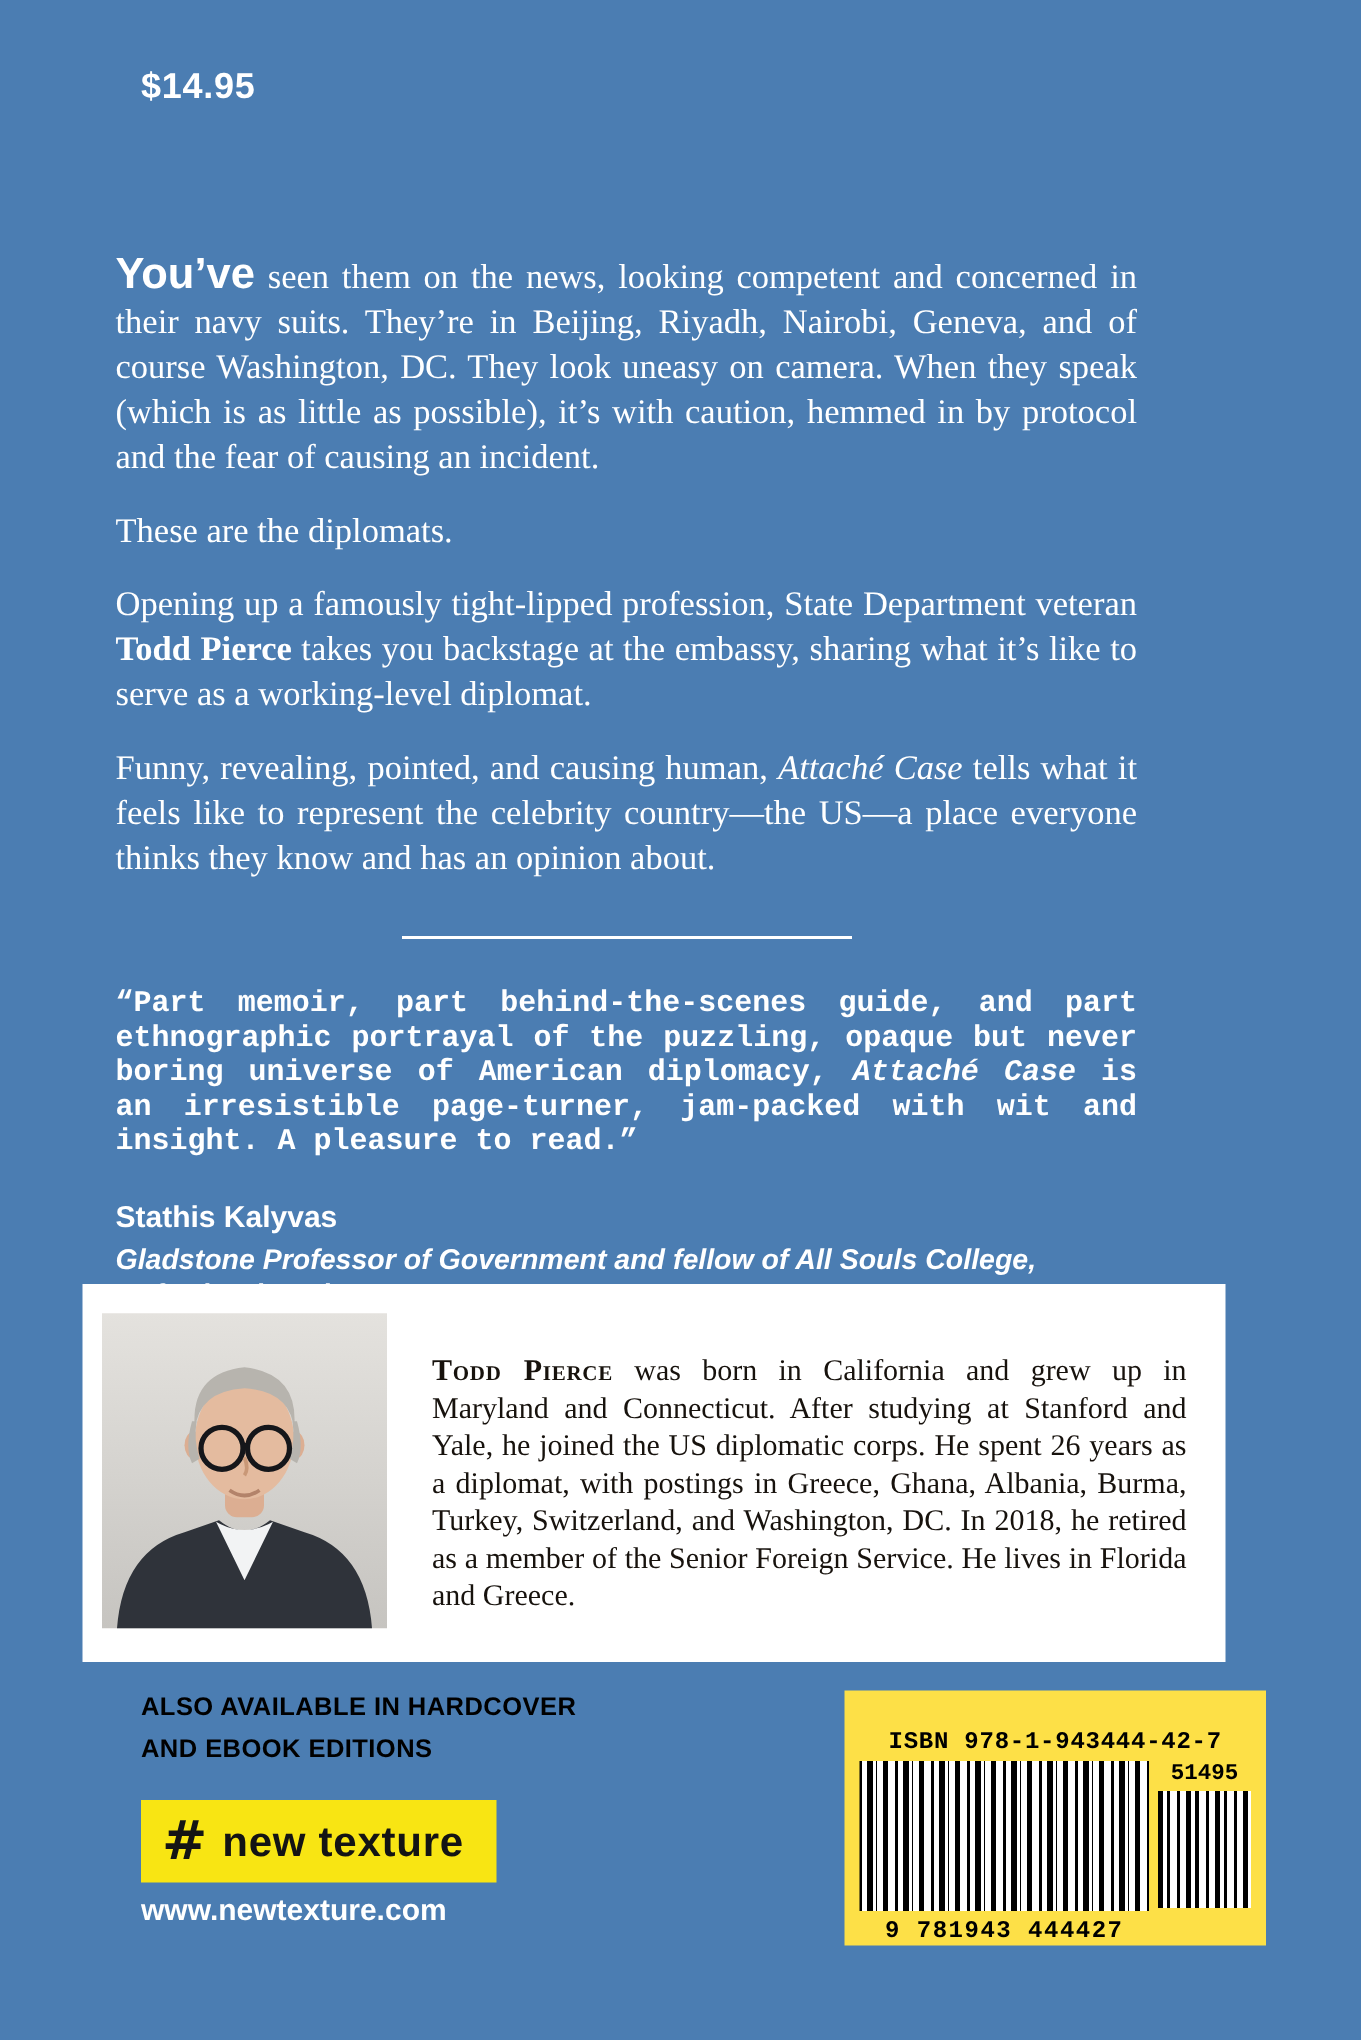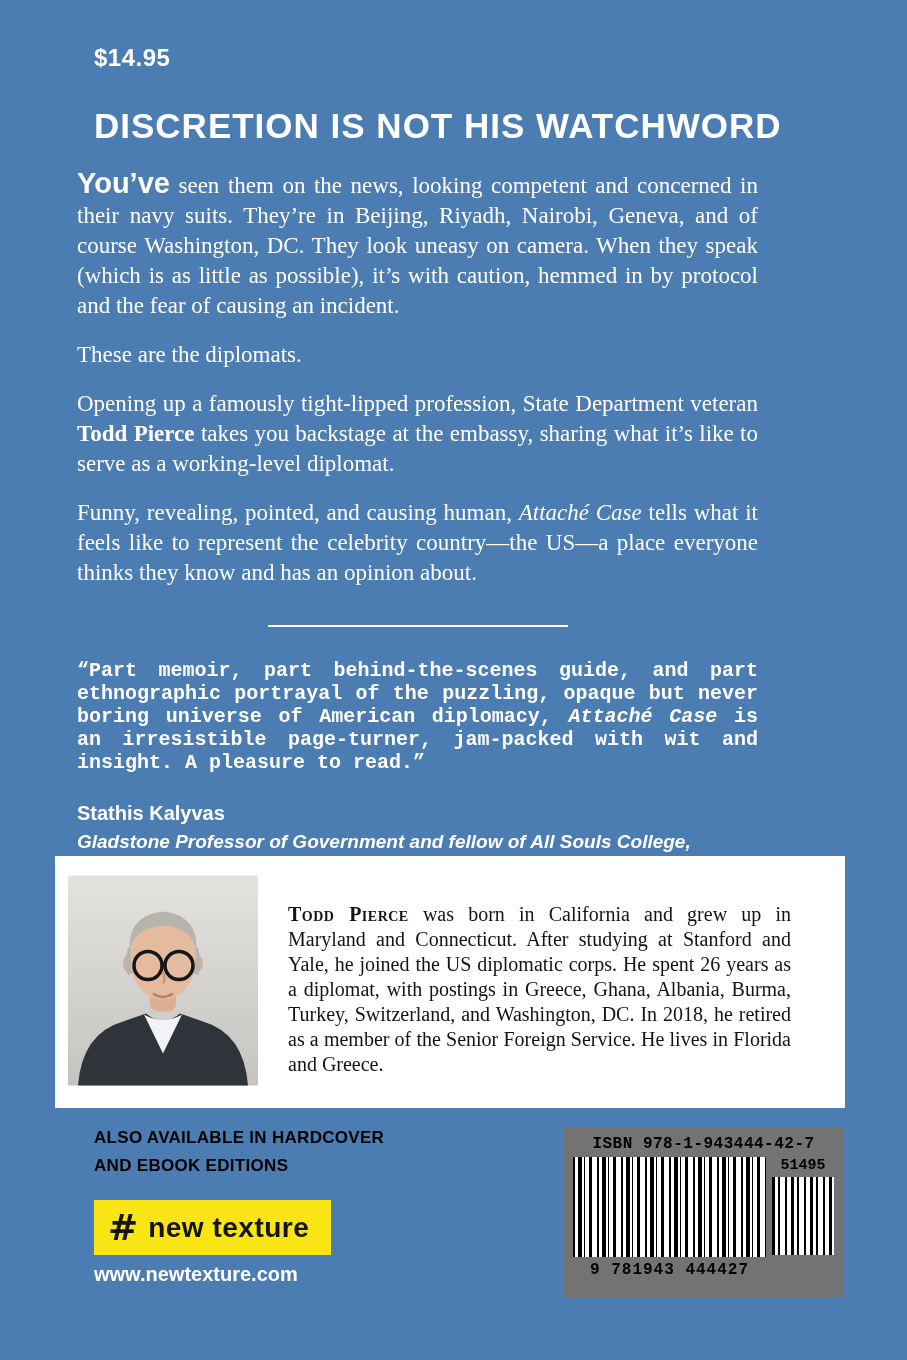--- a/index.html
+++ b/index.html
@@ -30,21 +30,21 @@
     font-size:20px; line-height:23px; text-align:justify; margin:0 0 28px;
   }
   .attr-name {
     font-family:"Liberation Sans", sans-serif; font-weight:700;
     font-size:20px; margin:0 0 5px;
   }
   .attr-role {
     font-family:"Liberation Sans", sans-serif; font-weight:700; font-style:italic;
     font-size:19px; line-height:23px;
   }
-  .author-box { position:absolute; left:55px; top:856px; width:762px; height:252px; background:#ffffff;padding-left:28px; }
+  .author-box { position:absolute; left:55px; top:856px; width:762px; height:252px; background:#ffffff; }
   .author-photo { position:absolute; left:13px; top:19px; width:190px; height:211px; display:block; }
   .bio {
     position:absolute; left:233px; top:26px; width:503px;
     color:#17120d; font-size:20px; line-height:25px; text-align:justify;
   }
   .bio-name { font-variant:small-caps; font-weight:700; letter-spacing:0.5px; }
   .also {
     position:absolute; left:94px; top:1124px;
     color:#000000; font-family:"Liberation Sans", sans-serif;
     font-weight:700; font-size:17px; line-height:28px; letter-spacing:0.3px;
@@ -61,21 +61,21 @@
   .logo-text {
     font-family:"Liberation Sans", sans-serif; font-weight:700;
     font-size:28px; color:#141414; letter-spacing:0.5px;
   }
   .website {
     position:absolute; left:94px; top:1263px; color:#ffffff;
     font-family:"Liberation Sans", sans-serif; font-weight:700; font-size:20px;
   }
   .barcode-box {
     position:absolute; left:563px; top:1127px; width:281px; height:170px;
-    background:#737373; box-sizing:border-box; padding:8px 10px 6px;
+    background:#fde047; box-sizing:border-box; padding:25px 10px 6px;
     font-family:"Liberation Mono", monospace; color:#000;
   }
   .isbn { font-size:16px; font-weight:700; text-align:center; letter-spacing:0.5px; white-space:nowrap; }
   .bars-row { display:flex; margin-top:4px; }
   .main-bars {
     flex:1; height:100px;
     background:repeating-linear-gradient(90deg,
       #000 0 2px, #fff 2px 5px, #000 5px 9px, #fff 9px 11px,
       #000 11px 12px, #fff 12px 16px, #000 16px 19px, #fff 19px 24px);
   }
@@ -92,21 +92,20 @@
     margin-top:4px; margin-right:68px; letter-spacing:1px; white-space:nowrap;
   }
 </style>
 </head>
 <body>
 
 <div class="cover">
 
   <div class="price">$14.95</div>
 
-  <div class="headline">DISCRETION IS NOT HIS WATCHWORD</div>
 
   <div class="text-col">
     <p class="body-p"><span class="lead">You’ve</span><span> seen them on the news, looking competent and concerned in their navy suits. They’re in Beijing, Riyadh, Nairobi, Geneva, and of course Washington, DC. They look uneasy on camera. When they speak (which is as little as possible), it’s with caution, hemmed in by protocol and the fear of causing an incident.</span></p>
 
     <p class="body-p">These are the diplomats.</p>
 
     <p class="body-p"><span>Opening up a famously tight-lipped profession, State Department veteran </span><b>Todd Pierce</b><span> takes you backstage at the embassy, sharing what it’s like to serve as a working-level diplomat.</span></p>
 
     <p class="body-p"><span>Funny, revealing, pointed, and causing human, </span><i>Attaché Case</i><span> tells what it feels like to represent the celebrity country—the US—a place everyone thinks they know and has an opinion about.</span></p>
 

